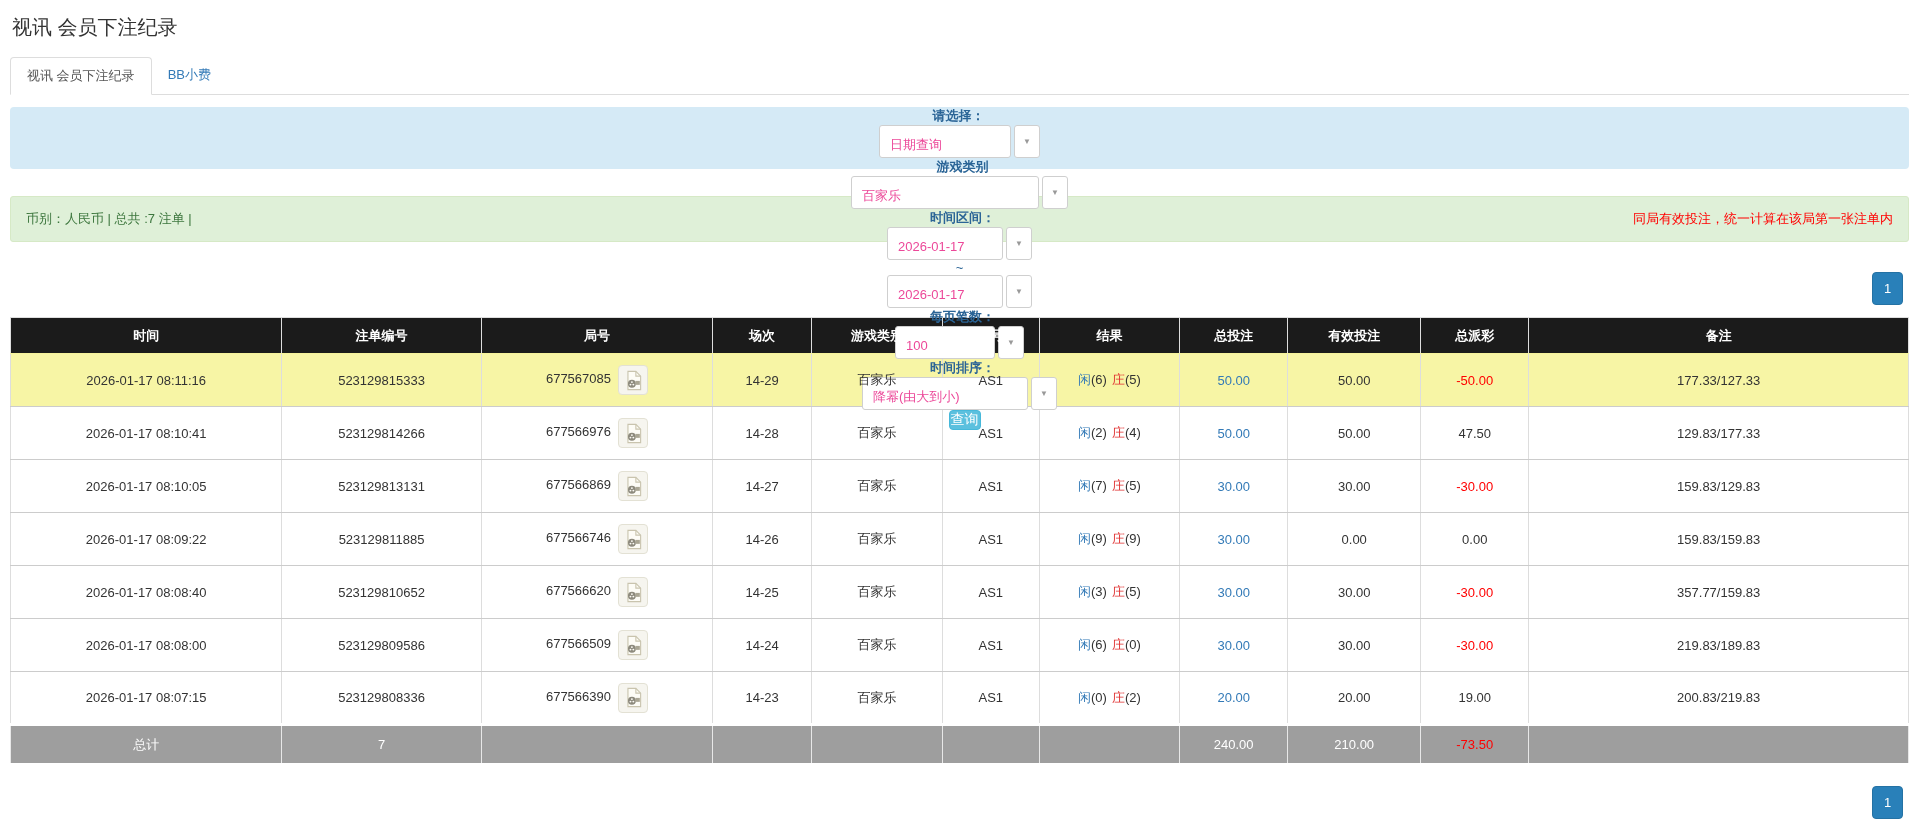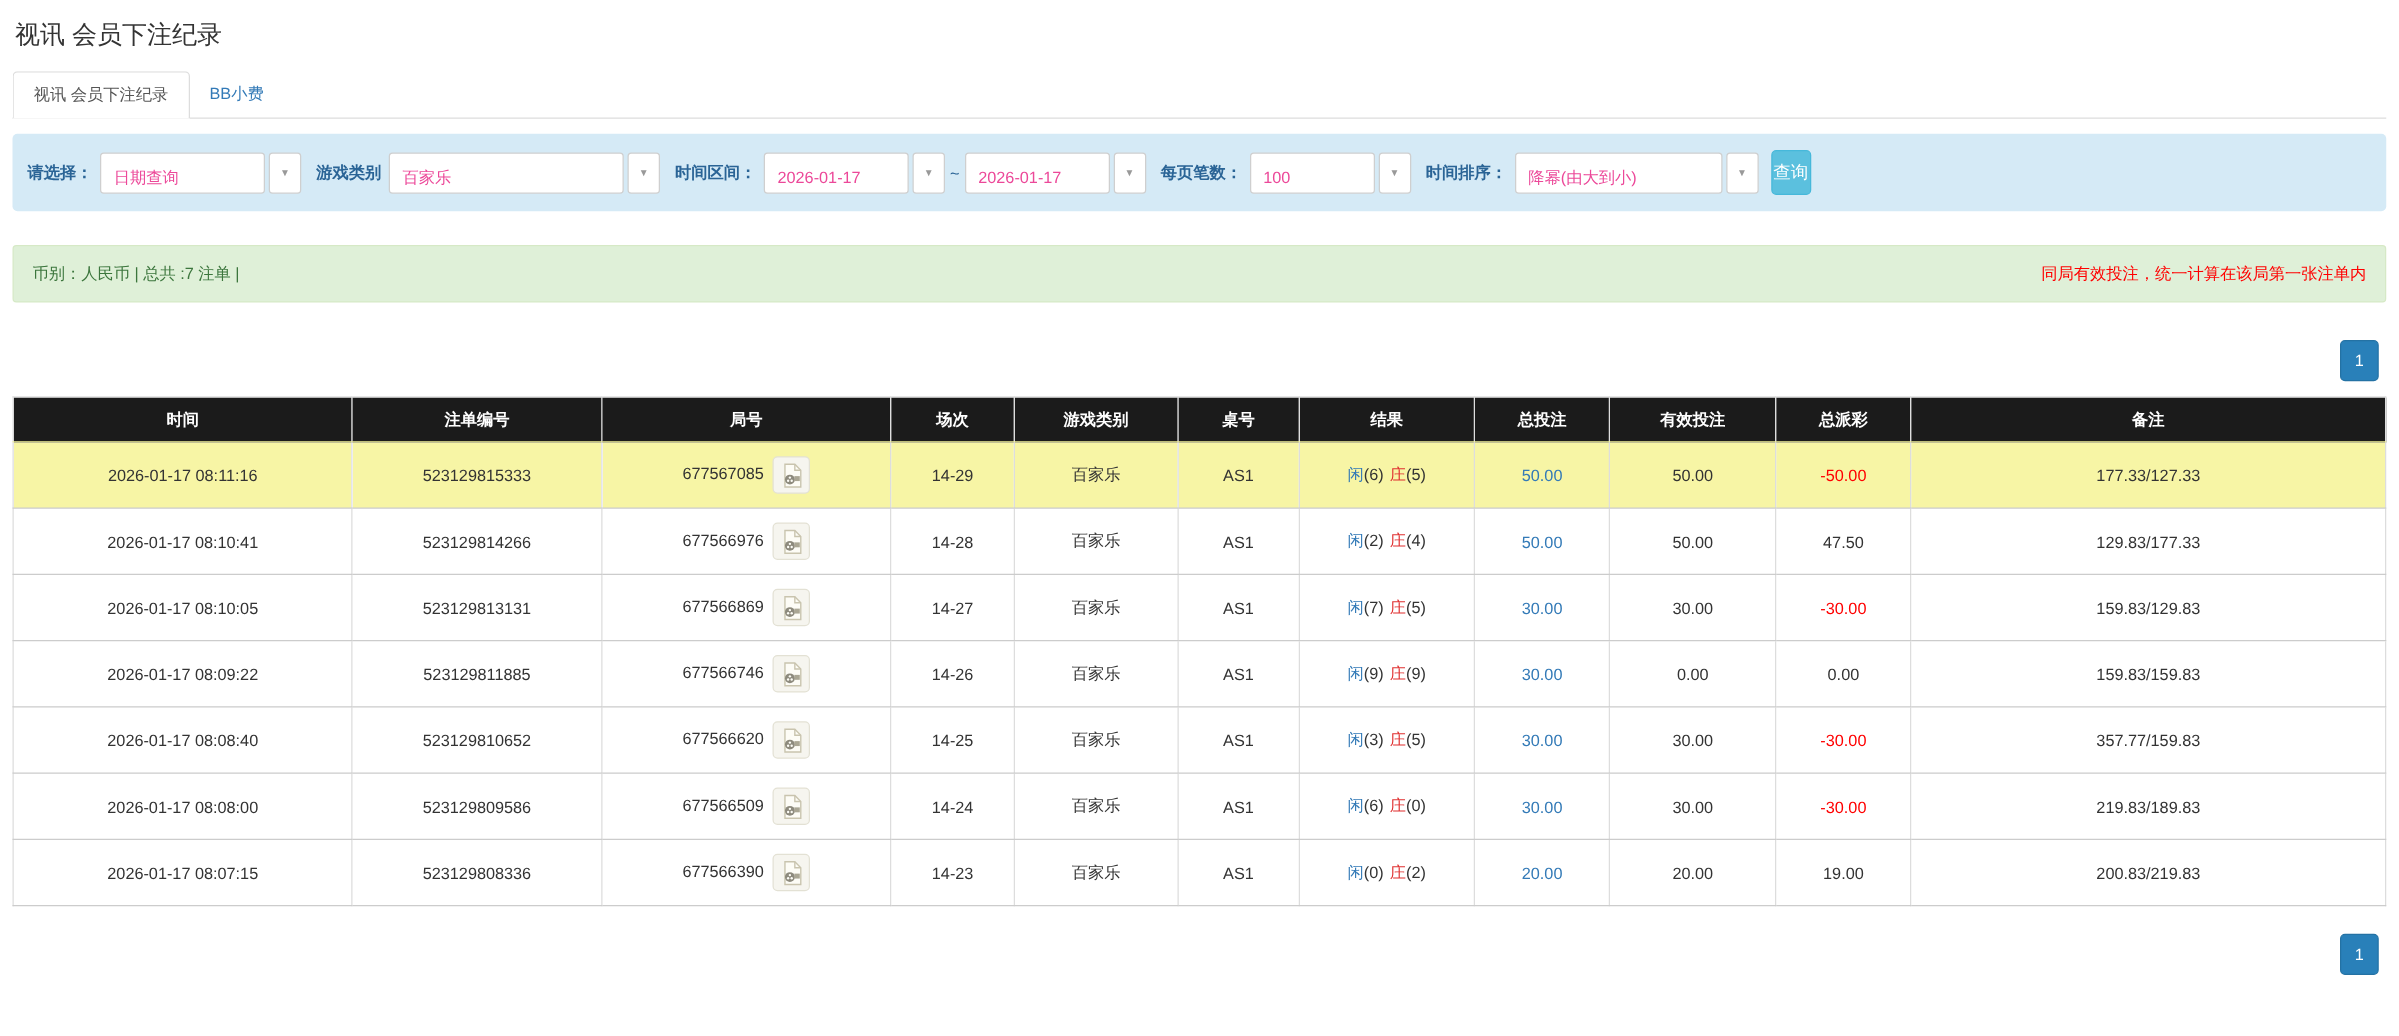--- a/index.html
+++ b/index.html
@@ -14,21 +14,21 @@
   
   .page-title { font-size:20px; font-weight:500; color:#333; margin:14px 0 0 2px; }
   .tabs { display:flex; border-bottom:1px solid #ddd; margin-top:16px; }
   .tab { padding:9px 16px; font-size:13px; cursor:pointer; margin-bottom:-1px; white-space:nowrap; }
   .tab.active { background:#fff; border:1px solid #ddd; border-bottom-color:#fff; border-radius:4px 4px 0 0; color:#555; }
   .tab.inactive { color:#337ab7; }
 
   
   .filter-bar {
     margin-top:12px; background:#d5eaf6; border-radius:4px;
-    height:62px; display:flex; align-items:center; padding:0 8px; font-size:13px;
+    height:62px; display:flex; align-items:center; padding:0 8px; font-size:13px;flex-direction:column;
   }
   .f-label { color:#2a6496; font-weight:bold; margin:0 6px 0 12px; white-space:nowrap; }
   .dd { display:flex; }
   .dd-main {
     background:#fff; border:1px solid #cfcfcf; border-radius:3px;
     height:33px; line-height:31px; padding:3px 10px; color:#ec4899; white-space:nowrap;
     overflow:hidden; cursor:pointer;
   }
   .dd-caret {
     width:26px; height:33px; margin-left:3px; background:#fff; border:1px solid #cfcfcf;
@@ -368,20 +368,33 @@
     <td>
       <span class="res-p">闲</span><span class="res-v">(0)</span><span class="res-b">庄</span><span class="res-v">(2)</span>
     </td>
     <td><a class="bet-link">20.00</a></td>
     <td>20.00</td>
     <td><span class="payout-val" data-neg="false">19.00</span></td>
     <td>200.83/219.83</td>
   </tr>
       </tbody>
     <tbody>
+      <tr class="totals second">
+        <td>总计</td>
+        <td>7</td>
+        <td></td>
+          <td></td>
+        <td></td>
+          <td></td>
+        <td></td>
+        <td>240.00</td>
+        <td>210.00</td>
+        <td><span class="payout-val" data-neg="true">-73.50</span></td>
+        <td></td>
+      </tr>
     </tbody>
   </table>
 
   <div class="pag-row bottom">
     <div class="page-btn">1</div>
   </div>
 
 </div>
 
 </body></html>

